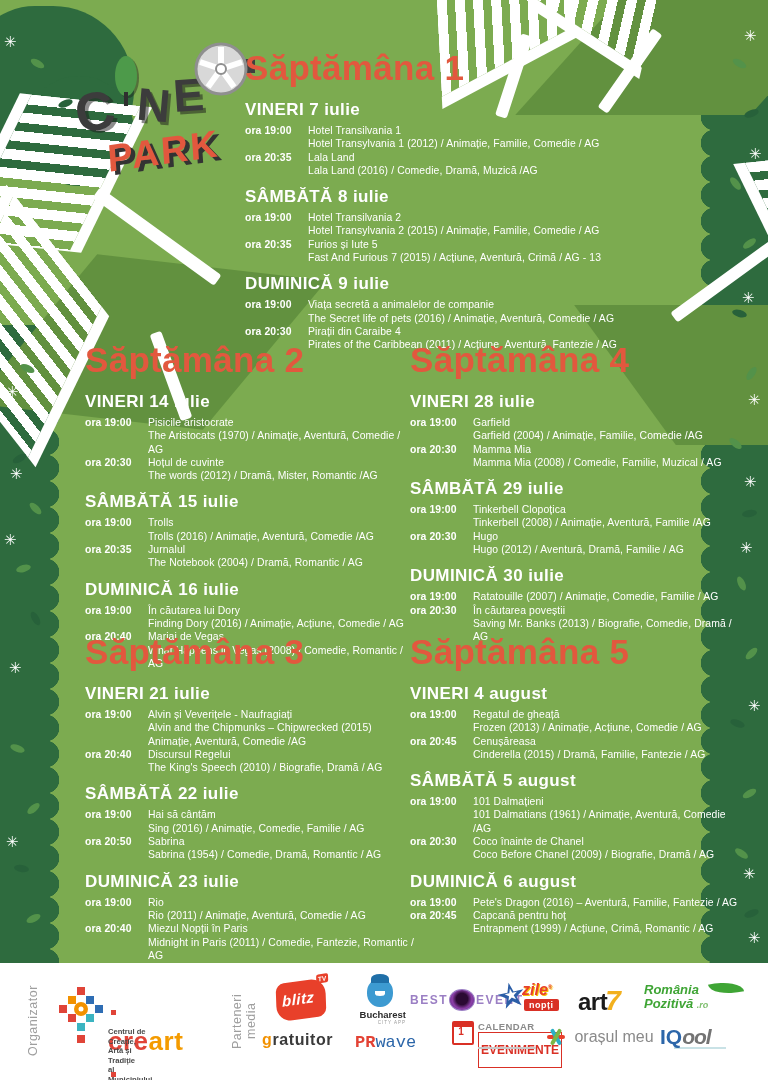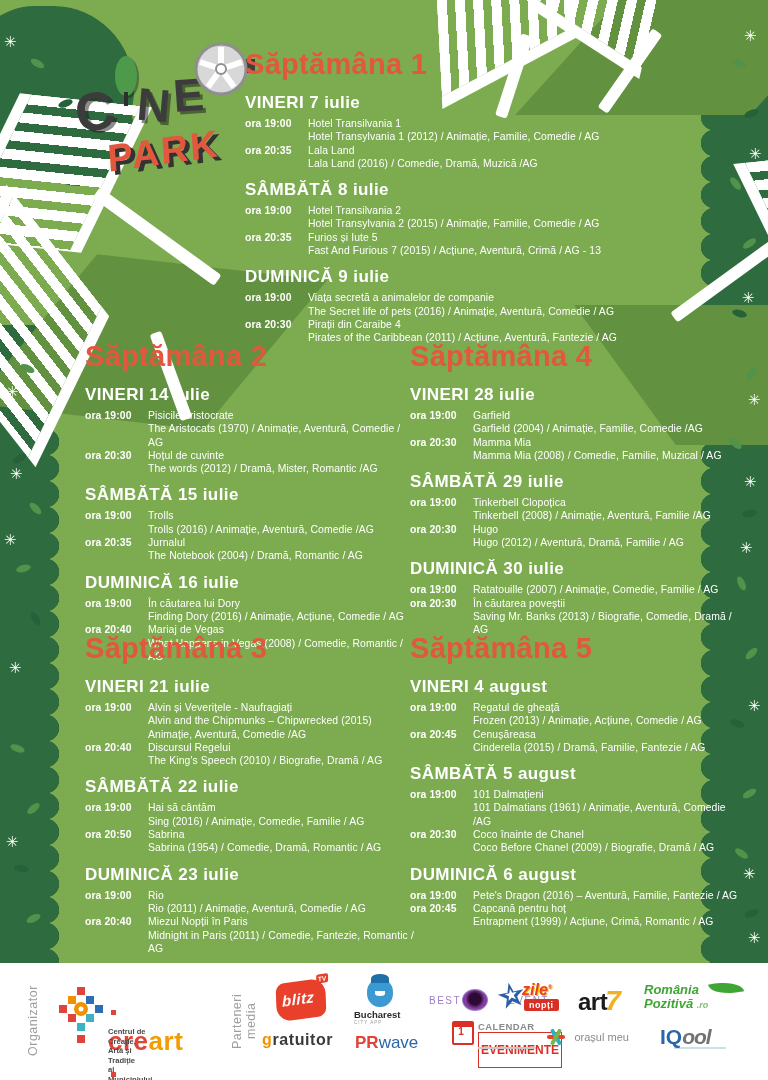--- a/index.html
+++ b/index.html
@@ -61,21 +61,21 @@
   .lg-tree .crown{position:absolute;left:0;top:0;width:22px;height:40px;background:#4D9A4A;
     border-radius:50%;box-shadow:2px 2px 0 rgba(25,25,25,.4);}
   .lg-tree .trunk{position:absolute;left:9px;top:36px;width:4px;height:14px;background:#2F2F2F;}
   .lg-reel{position:absolute;left:116px;top:4px;}
   .lg-park{position:absolute;left:32px;top:94px;font-size:38px;font-weight:bold;color:#E2583E;
     letter-spacing:2px;transform:rotate(-8deg) skewX(-4deg);
     text-shadow:4px 4px 0 #333333;}
 
   
   .week{position:absolute;color:#fff;z-index:5;}
-  .week-title{color:#E2583E;font-size:29px;font-weight:bold;margin-bottom:12px;letter-spacing:.3px;}
+  .week-title{color:#E2583E;font-size:35px;font-weight:bold;margin-bottom:12px;letter-spacing:.3px;}
   .day{margin-bottom:10px;}
   .day-title{font-size:17px;font-weight:bold;letter-spacing:.4px;margin-bottom:4px;}
   .show{display:grid;grid-template-columns:56px 1fr;column-gap:7px;
     font-size:10.4px;line-height:13.3px;letter-spacing:.1px;}
   .show .time{font-weight:bold;white-space:nowrap;}
   #week1{left:245px;top:48px;width:430px;}
   #week2{left:85px;top:340px;width:330px;}
   #week4{left:410px;top:340px;width:330px;}
   #week3{left:85px;top:632px;width:330px;}
   #week5{left:410px;top:632px;width:330px;}
@@ -97,36 +97,36 @@
   .blitz{left:276px;top:18px;width:50px;height:38px;background:#E8402A;
     border-radius:8px 16px 8px 16px;transform:rotate(-8deg) skewX(-6deg);}
   .blitz .t{position:absolute;left:6px;top:9px;color:#fff;font-size:15px;font-weight:bold;
     font-style:italic;letter-spacing:.5px;}
   .blitz .sup{position:absolute;right:-3px;top:-4px;color:#fff;font-size:6.5px;font-weight:bold;
     background:#E8402A;padding:1px 2px;border-radius:2px;}
   
   .gratuitor{left:262px;top:68px;font-size:16px;font-weight:bold;letter-spacing:.6px;color:#3A3A3A;}
   .gratuitor .g{color:#F29100;}
   
-  .bucharest{left:354px;top:16px;width:52px;text-align:left;}
+  .bucharest{left:354px;top:16px;width:52px;text-align:right;}
   .bch-blob{position:relative;margin:0 auto;width:26px;height:28px;background:#3D9AD1;
     border-radius:46% 46% 48% 48%;}
   .bch-blob::before{content:"";position:absolute;left:4px;top:-5px;width:18px;height:9px;
     background:#1F6FA8;border-radius:50% 50% 0 0;}
   .bch-blob::after{content:"";position:absolute;left:8px;top:12px;width:10px;height:5px;
     background:#fff;border-radius:0 0 50% 50%;}
   .bch-name{font-size:9.5px;font-weight:bold;color:#2B2B2B;margin-top:2px;}
   .bch-sub{font-size:4.5px;color:#999;letter-spacing:1px;text-transform:uppercase;}
   
-  .prwave{left:355px;top:70px;font-size:17px;}
+  .prwave{left:355px;top:70px;font-size:17px;font-family:Liberation Mono, monospace;}
   .prwave .pr{color:#E34234;font-weight:bold;}
   .prwave .wv{color:#2C66A9;}
   
   .bestevent{left:410px;top:26px;width:70px;height:24px;white-space:nowrap;}
-  .be-t{color:#9B7FC4;font-size:10px;font-weight:normal;letter-spacing:1.5px;vertical-align:middle;margin-left:19px;}
+  .be-t{color:#9B7FC4;font-size:12px;font-weight:bold;letter-spacing:1.5px;vertical-align:middle;}
   .be-c{display:inline-block;width:24px;height:20px;border-radius:50%;vertical-align:middle;
     background:radial-gradient(circle at 50% 45%,#2B0A33 35%,#8B3FA8 60%,#5C2D7E 100%);
     border:1px solid #9B7FC4;margin:0 1px;}
   
   .calendar{left:452px;top:58px;width:80px;}
   .cal-ic{position:absolute;left:0;top:0;width:18px;height:20px;background:#fff;
     border:2px solid #D93025;border-radius:2px;}
   .cal-ic::before{content:"";position:absolute;left:-1px;top:-1px;right:-1px;height:5px;background:#D93025;}
   .cal-day{position:absolute;left:0;top:5px;width:18px;text-align:center;
     font-size:10px;font-weight:bold;color:#D93025;}
@@ -144,21 +144,21 @@
   .zl-reg{font-size:6px;vertical-align:super;}
   .zl-nopti{position:absolute;left:28px;top:20px;background:#D93025;color:#fff;
     font-size:9px;font-weight:bold;padding:1px 5px;border-radius:2px;letter-spacing:.5px;}
   
   .orasul{left:546px;top:64px;white-space:nowrap;}
   .om-ast{display:inline-block;position:relative;width:20px;height:20px;vertical-align:middle;}
   .om-ast span{position:absolute;left:1px;top:8px;width:18px;height:4px;border-radius:2px;}
   .om-a1{background:#E8402A;transform:rotate(0deg);}
   .om-a2{background:#2BB0C5;transform:rotate(60deg);}
   .om-a3{background:#7AB648;transform:rotate(120deg);}
-  .om-t{color:#8A8A8A;font-size:11px;vertical-align:middle;margin-left:4px;}
+  .om-t{color:#8A8A8A;font-size:16px;vertical-align:middle;margin-left:4px;}
   
   .art7{left:578px;top:22px;white-space:nowrap;}
   .a7-art{font-size:24px;font-weight:bold;color:#1B1B1B;letter-spacing:-.5px;}
   .a7-7{font-size:28px;font-weight:bold;font-style:italic;color:#F2B01E;margin-left:-2px;}
   
   .romania{left:644px;top:20px;width:95px;font-style:italic;font-weight:bold;color:#3FA535;
     font-size:13px;line-height:14px;}
   .ro-swoosh{position:absolute;right:-4px;top:-2px;width:34px;height:14px;background:#3FA535;
     border-radius:0 100% 0 100%;transform:rotate(-12deg);}
   .ro-ro{font-size:9px;color:#7FBF6F;}

